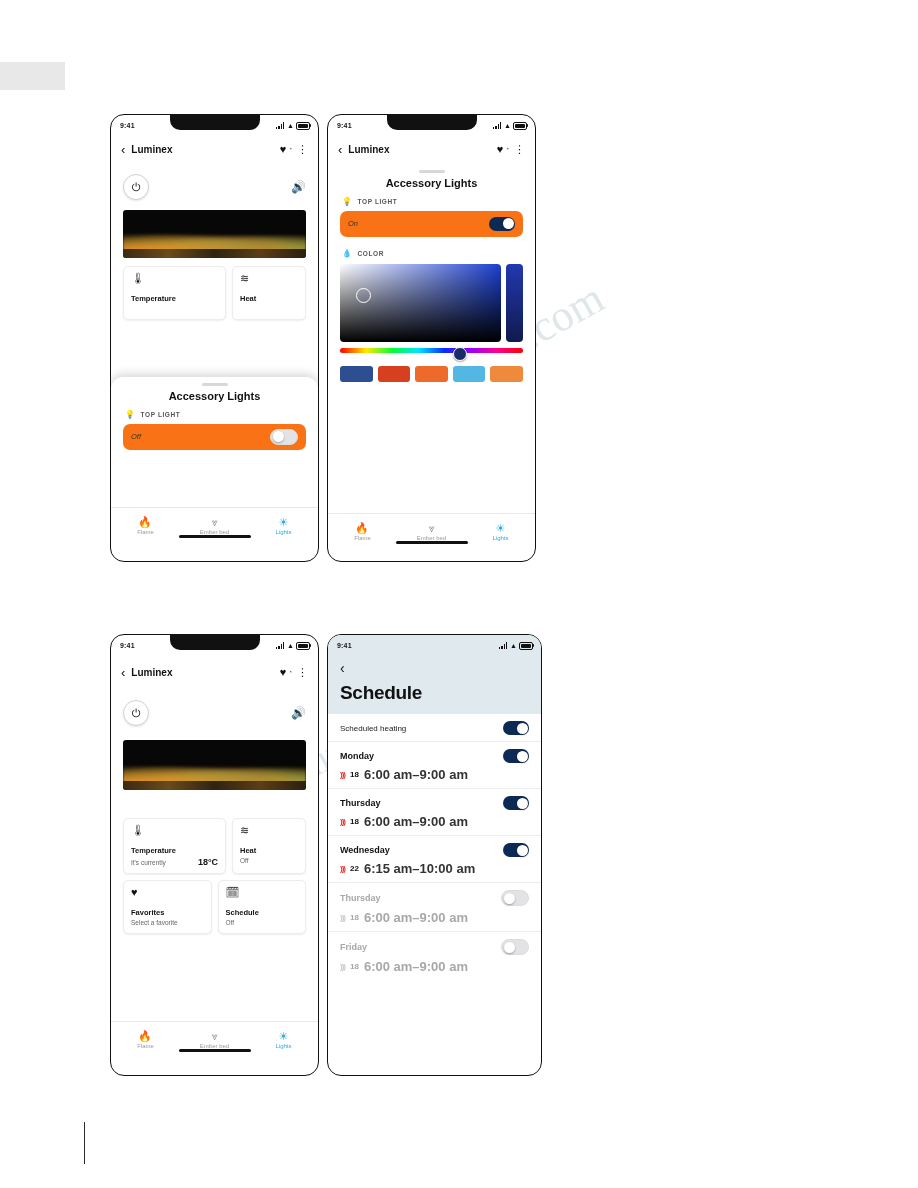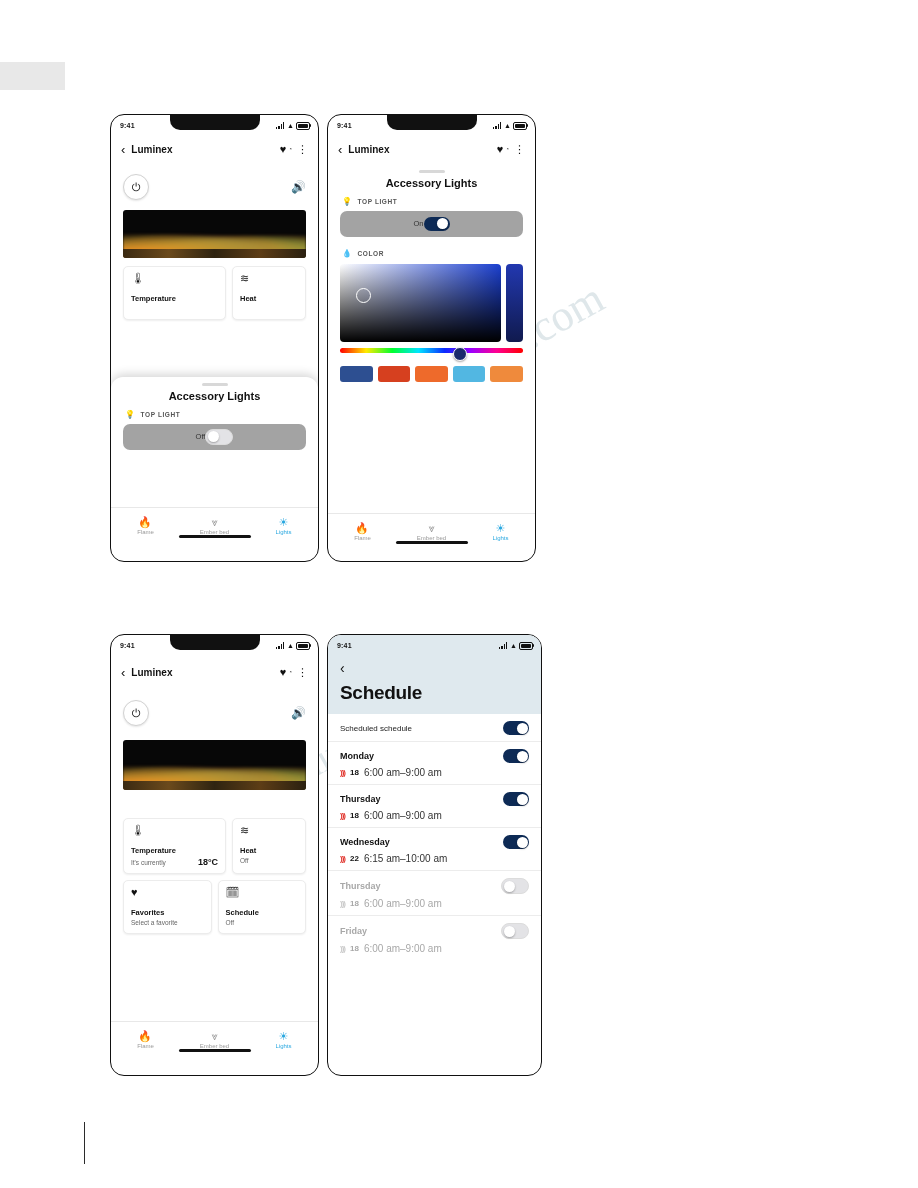--- a/index.html
+++ b/index.html
@@ -78,21 +78,21 @@
   .tile-title{font-size:7.5px;font-weight:bold;color:#111;margin-top:10px;}
   .tile-sub{font-size:6.5px;color:#666;margin-top:2px;display:flex;justify-content:space-between;align-items:baseline;}
   .tile-sub b{font-size:9px;color:#111;}
 
   
   .sheet{position:absolute;left:0;right:0;bottom:0;background:#fff;border-top-left-radius:12px;border-top-right-radius:12px;box-shadow:0 -3px 10px rgba(0,0,0,.16);padding:6px 0 0 0;}
   .grabber{width:26px;height:2.5px;border-radius:2px;background:#d8d8d8;margin:0 auto 4px auto;}
   .sheet-title{text-align:center;font-size:11px;font-weight:bold;color:#111;margin:3px 0 8px;}
   .sec-label{display:flex;align-items:center;gap:5px;padding:0 14px;font-size:6.5px;font-weight:bold;letter-spacing:.6px;color:#555;}
   .sec-label .ic{font-size:8px;color:#111;}
-  .row-card{margin:5px 12px 0 12px;background:#a3a3a3;border-radius:7px;height:26px;display:flex;align-items:center;justify-content:center;padding:0 8px;}
+  .row-card{margin:5px 12px 0 12px;background:#f97316;border-radius:7px;height:26px;display:flex;align-items:center;justify-content:space-between;padding:0 8px;font-style:italic;}
   .row-card .lbl{font-size:7.5px;color:#333;}
   .tgl{width:26px;height:14px;border-radius:8px;position:relative;}
   .tgl.on{background:#0d2a55;}
   .tgl.off{background:#e3e3e6;border:1px solid #dcdcdc;}
   .tgl .knob{position:absolute;top:1.5px;width:11px;height:11px;border-radius:50%;background:#fff;box-shadow:0 1px 2px rgba(0,0,0,.3);}
   .tgl.on .knob{right:1.5px;}
   .tgl.off .knob{left:1.5px;}
 
   
   .tabbar{position:absolute;left:0;right:0;bottom:0;height:34px;border-top:1px solid #e8e8e8;background:#fff;display:flex;align-items:center;}
@@ -123,21 +123,21 @@
   .sched-note{font-size:8px;color:#444;line-height:1.35;padding:2px 14px 6px 12px;}
   .day-block{padding:7px 12px 6px 12px;border-top:1px solid #ececec;}
   .day-top{display:flex;align-items:center;justify-content:space-between;}
   .day-name{font-size:9px;font-weight:bold;color:#111;}
   .day-name.dim{color:#a8a8a8;}
   .day-sub{display:flex;align-items:center;gap:5px;margin-top:4px;}
   .wave{color:#e0322a;font-size:8px;letter-spacing:-1px;font-weight:bold;}
   .wave.dim{color:#c9c9c9;}
   .deg{font-size:8px;font-weight:bold;color:#111;}
   .deg.dim{color:#a8a8a8;}
-  .times{font-size:10px;color:#333;}
+  .times{font-size:13px;color:#333;font-weight:bold;}
   .times.dim{color:#a8a8a8;}
 </style>
 </head>
 <body>
 
 <div class="page-wrap">
   <div class="corner-tab"></div>
   <div class="bottom-rule"></div>
 
   <div class="watermark wm1">ve.com</div>
@@ -408,21 +408,21 @@
             <i></i>
           </span>
       </span>
     </div>
     <div class="sched-head">
       <div class="sched-back">‹</div>
       <div class="sched-title">Schedule</div>
     </div>
     <div class="body-area" style="height:320px;background:#fff;">
       <div class="sched-row">
-        <span class="lbl">Scheduled schedule</span>
+        <span class="lbl">Scheduled heating</span>
         <span class="tgl on">
             <span class="knob"></span>
           </span>
       </div>
 
       <div class="day-block">
         <div class="day-top">
           <span class="day-name">Monday</span>
           <span class="tgl on">
               <span class="knob"></span>

